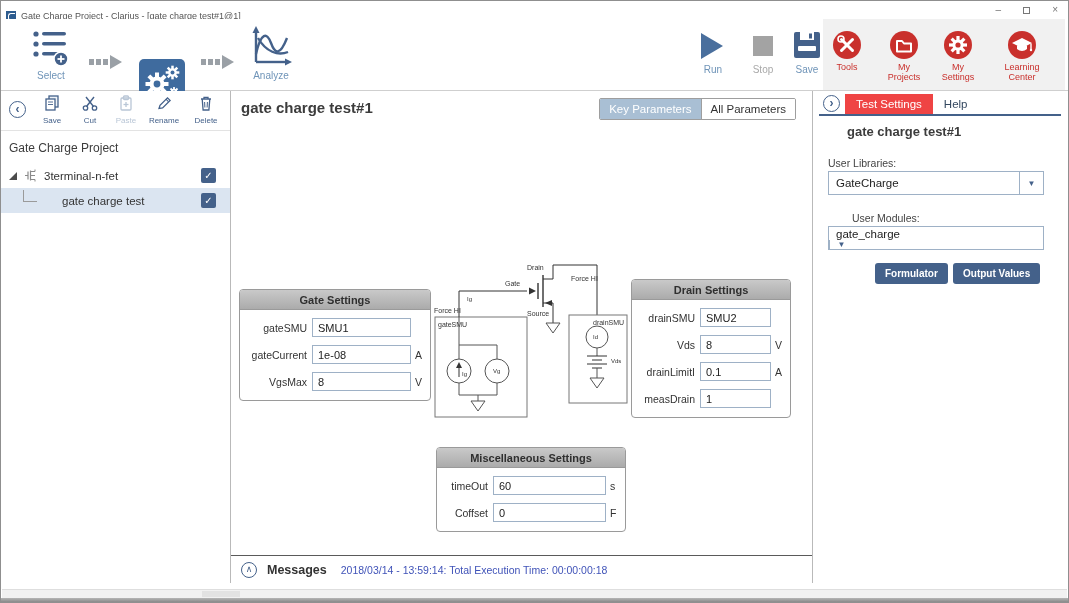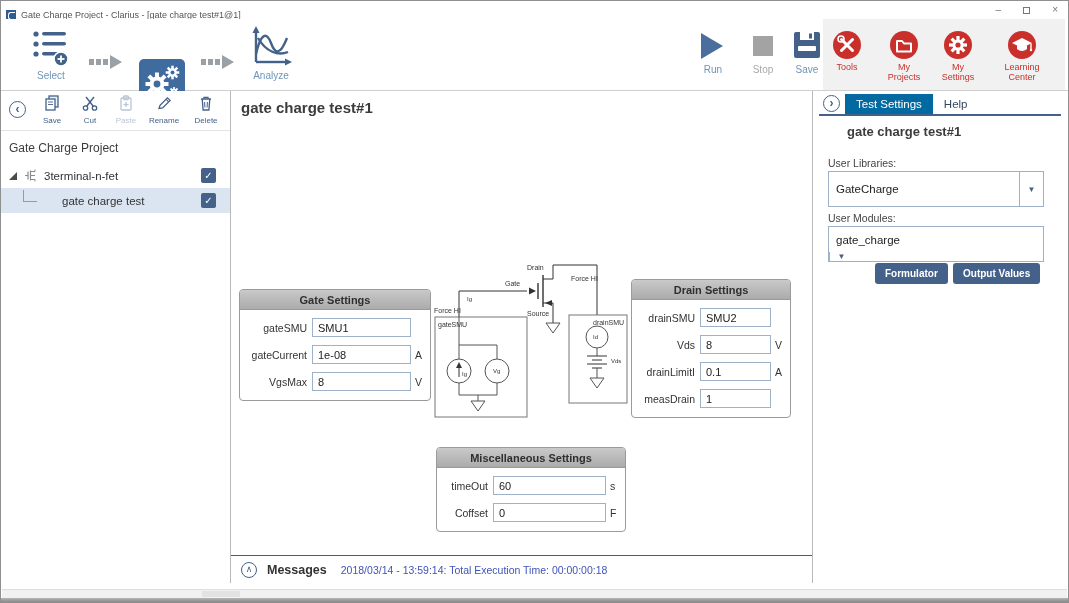--- a/index.html
+++ b/index.html
@@ -3,21 +3,21 @@
 <meta charset="utf-8">
 <style>
   * { box-sizing: border-box; }
   html,body { margin:0; padding:0; background:#fff; }
   body { font-family:"Liberation Sans","DejaVu Sans",sans-serif; color:#333; }
   #app { position:relative; width:1069px; height:603px; background:#fff;
          border:1px solid #8f8f8f; overflow:hidden; }
 
   
   .titlebar { position:absolute; top:0; left:0; right:0; height:31px; background:#fff;
-              border-bottom:3px solid #ef4444; display:flex; align-items:center; padding-left:5px; }
+              border-bottom:1px solid #ef4444; display:flex; align-items:center; padding-left:5px; }
   .app-icon { width:10px; height:10px; background:#2d5c8f; margin-right:5px; position:relative; }
   .app-icon::after { content:""; position:absolute; left:2px; top:2px; width:6px; height:6px;
                      border:1px solid #fff; border-right:none; border-radius:3px 0 0 3px; }
   .titlebar-text { font-size:9px; color:#555; }
   .win-controls { position:absolute; right:10px; top:0; height:18px; display:flex; gap:22px;
                   align-items:center; color:#777; font-size:10px; }
   .win-btn { cursor:default; line-height:10px; }
   .max-box { width:7px; height:7px; border:1px solid #777; }
 
   
@@ -83,24 +83,24 @@
                 color:#44618a; font-size:9px; line-height:13px; text-align:center; }
   .msg-label { font-weight:bold; font-size:12.5px; color:#333; margin:0 14px 0 10px; }
   .msg-text { font-size:10.5px; color:#4053b8; }
 
   
   .right-panel { position:absolute; left:818px; top:90px; width:246px; bottom:19px; background:#fff; }
   .rp-tabs { position:absolute; top:2px; left:0; right:4px; height:23px;
              border-bottom:2px solid #44618a; display:flex; align-items:flex-end; padding-left:26px; }
   .rp-chevron { position:absolute; left:4px; top:2px; }
   .rp-tab { font-size:11.5px; padding:4px 11px; color:#33475f; }
-  .rp-tab.active { background:#0369a1; color:#fff; }
+  .rp-tab.active { background:#ef4444; color:#fff; }
   .rp-title { position:absolute; left:28px; top:33px; font-size:13px; font-weight:bold; color:#3c3c3c; }
   .rp-label { position:absolute; left:9px; font-size:10.5px; color:#444; }
-  .dropdown { position:absolute; left:9px; width:216px; height:36px; border:1px solid #9eb1c6;
+  .dropdown { position:absolute; left:9px; width:216px; height:24px; border:1px solid #9eb1c6;
               display:flex; align-items:stretch; background:#fff; }
   .dd-text { flex:1; font-size:11.5px; color:#222; display:flex; align-items:center; padding-left:7px; }
   .dd-arrow { width:24px; border-left:1px solid #9eb1c6; color:#44618a; font-size:8px;
               display:flex; align-items:center; justify-content:center; }
   .rp-btn { position:absolute; height:21px; background:#44618a; color:#fff; font-size:10px;
             font-weight:bold; border-radius:3px; line-height:21px; text-align:center; padding:0 10px; }
 
   
   .hscroll { position:absolute; left:1px; right:1px; bottom:4px; height:9px; background:#f1f1f1;
              border-top:1px solid #dedede; }
@@ -357,20 +357,24 @@
     <div class="tree-row selected">
       <span class="child-connector"></span>
       <span class="tree-label">gate charge test</span>
       <span class="checkbox"><span>✓</span></span>
     </div>
   </div>
 
   <div class="center-panel">
     <div class="cp-title">gate charge test#1</div>
 
+    <div class="param-toggle">
+      <span class="param-btn active">Key Parameters</span>
+      <span class="param-btn">All Parameters</span>
+    </div>
 
     <div class="sbox gate">
       <div class="sbox-header">Gate Settings</div>
       <div class="srow">
         <span class="slabel">gateSMU</span>
         <input value="SMU1" style="">
         <span class="unit"></span>
       </div>
       <div class="srow">
         <span class="slabel">gateCurrent</span>
@@ -488,21 +492,21 @@
     </div>
 
     <div class="rp-title">gate charge test#1</div>
 
     <div class="rp-label" style="top:66px;">User Libraries:</div>
     <div class="dropdown" style="top:80px;">
       <span class="dd-text">GateCharge</span>
       <span class="dd-arrow">▼</span>
     </div>
 
-    <div class="rp-label" style="top:121px;">User Modules:</div>
+    <div class="rp-label" style="top:121px;margin-left:24px;">User Modules:</div>
     <div class="dropdown" style="top:135px;flex-direction:column;">
       <span class="dd-text">gate_charge</span>
       <span class="dd-arrow">▼</span>
     </div>
 
     <div class="rp-btn" style="left:56px; top:172px;">Formulator</div>
     <div class="rp-btn" style="left:134px; top:172px;">Output Values</div>
   </div>
 
   <div class="hscroll">

